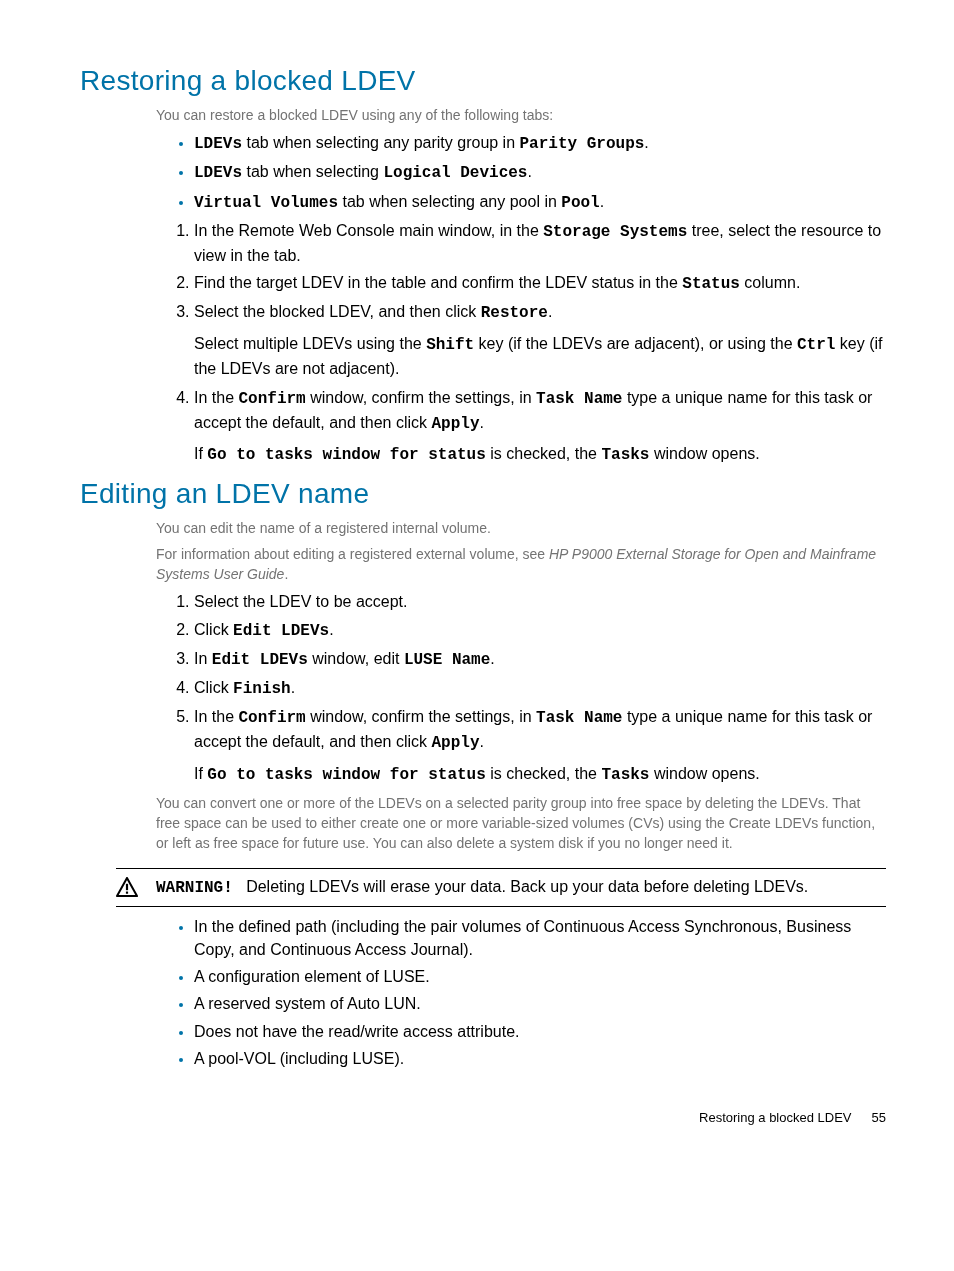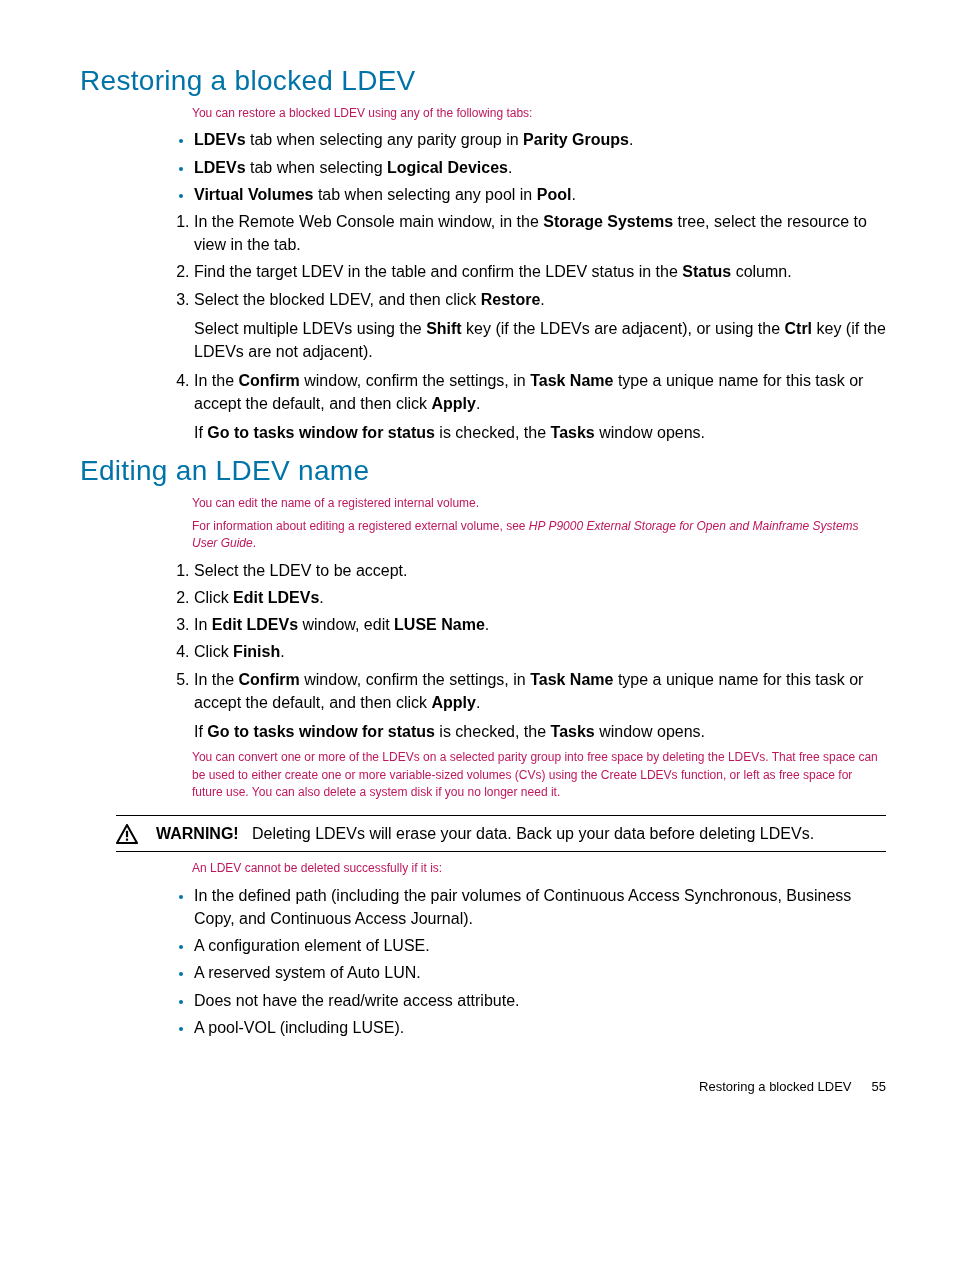--- a/index.html
+++ b/index.html
@@ -15,24 +15,24 @@
       padding: 55px 68px 30px 80px;
     }
     h2 {
       color: #0073a8;
       font-weight: normal;
       font-size: 28px;
       margin: 10px 0 8px 0;
       letter-spacing: 0.3px;
     }
     .body-text {
-      font-size: 12px;
+      font-size: 14px;
       line-height: 1.45;
-      margin: 6px 0 6px 112px;
-      color: #be185d;
+      margin: 6px 0 6px 76px;
+      color: #737373;
     }
     .body-text.italic-ref .italic { font-style: italic; }
     ul.bullets, ol.numbered {
       margin: 4px 0 4px 76px;
       padding-left: 38px;
     }
     ul.bullets li, ol.numbered li {
       font-size: 16px;
       line-height: 1.45;
       margin: 4px 0;
@@ -42,21 +42,21 @@
     ul.bullets li::marker { color: #0073a8; font-size: 14px; }
     ol.numbered { list-style-type: decimal; }
     ul.sub-bullets {
       margin: 4px 0 4px 24px;
       padding-left: 28px;
       list-style-type: disc;
     }
     ul.sub-bullets li::marker { color: #0073a8; font-size: 14px; }
     ul.sub-bullets li { margin: 4px 0; }
     .li-para { margin: 6px 0 6px 0; }
-    b { font-weight: bold; }
+    b { font-weight: bold; font-family: Liberation Mono, monospace; }
     .warning-block {
       margin: 14px 0 8px 36px;
       border-top: 1.5px solid #000;
       border-bottom: 1.5px solid #000;
       padding: 6px 0;
       display: flex;
       align-items: center;
     }
     .warning-icon {
       width: 22px;
@@ -129,21 +129,20 @@
     <svg class="warning-icon" viewBox="0 0 24 22">
       <path d="M12 1 L23 21 L1 21 Z" fill="none" stroke="#000" stroke-width="2.2" stroke-linejoin="round"></path>
       <rect x="10.8" y="7.5" width="2.4" height="7" fill="#000"></rect>
       <rect x="10.8" y="16" width="2.4" height="2.4" fill="#000"></rect>
     </svg>
     <div class="warning-text">
       <b>WARNING!</b>&nbsp;&nbsp;&nbsp;<span>Deleting LDEVs will erase your data. Back up your data before deleting LDEVs.</span>
     </div>
   </div>
 
-  <p class="body-text">An LDEV cannot be deleted successfully if it is:</p>
 
   <ul class="bullets">
     <li>In the defined path (including the pair volumes of Continuous Access Synchronous, Business Copy, and Continuous Access Journal).</li>
     <li>A configuration element of LUSE.</li>
     <li>A reserved system of Auto LUN.</li>
     <li>Does not have the read/write access attribute.</li>
     <li>A pool-VOL (including LUSE).</li>
   </ul>
 
   <div class="footer">

